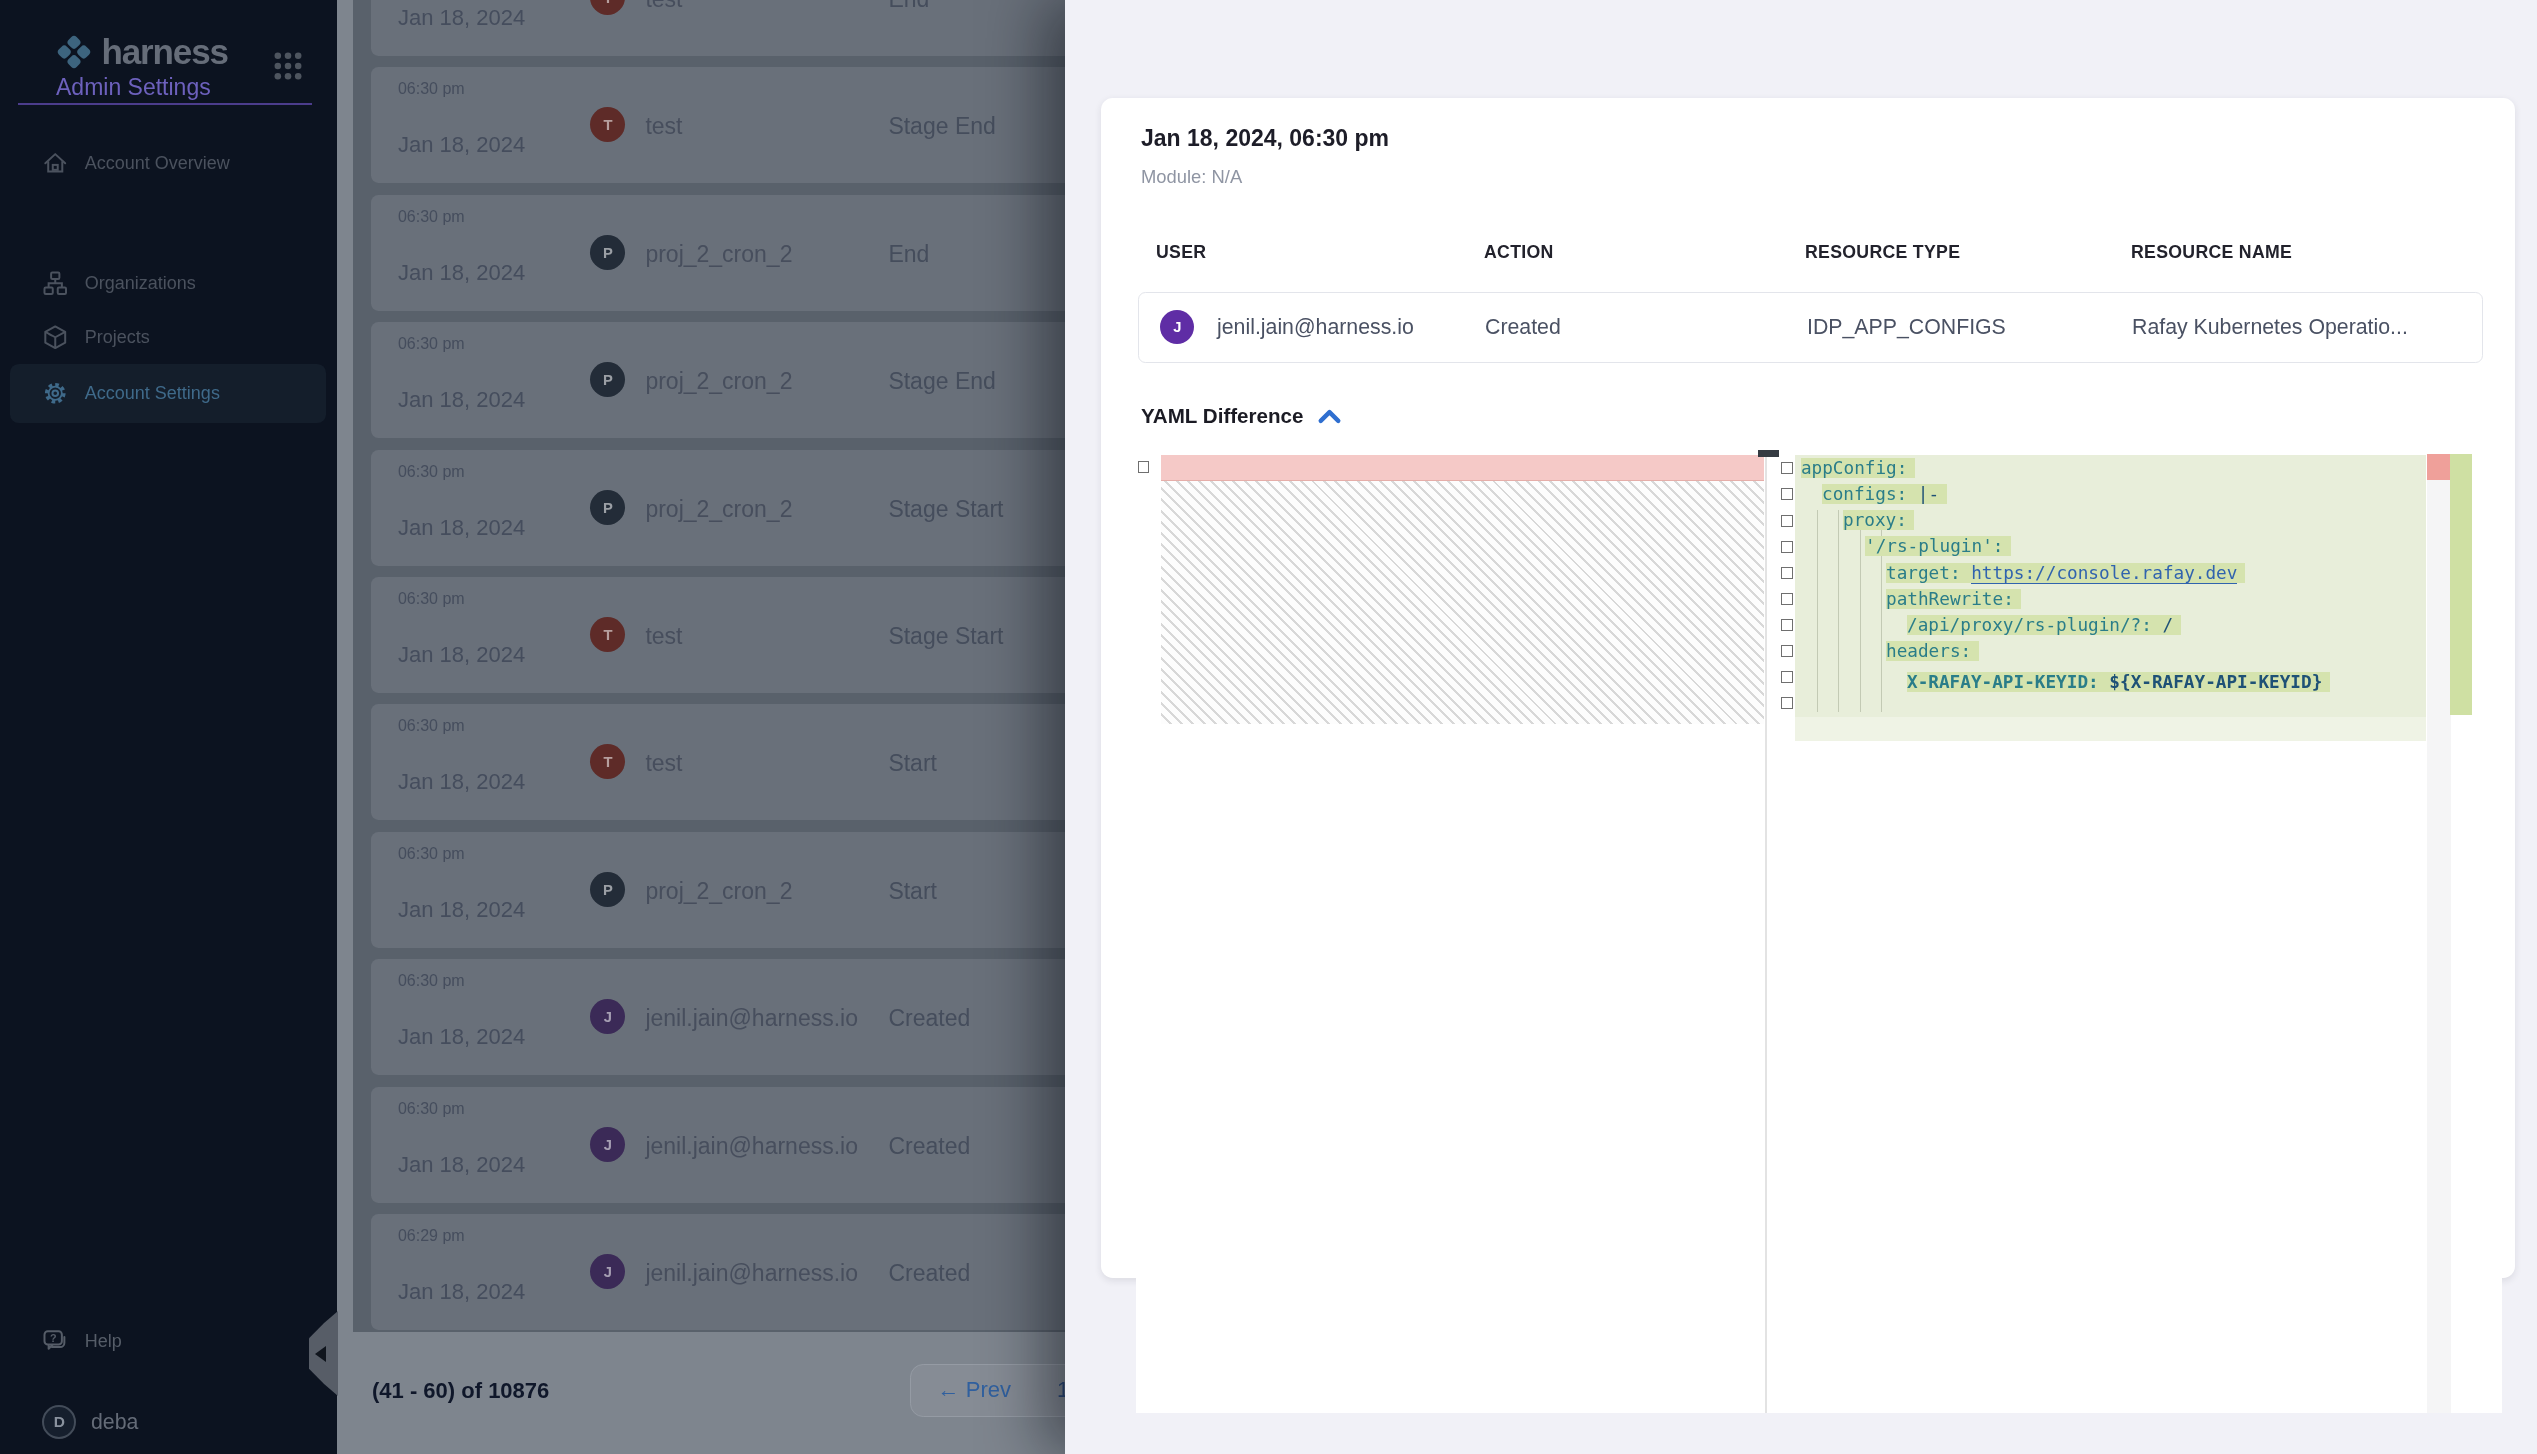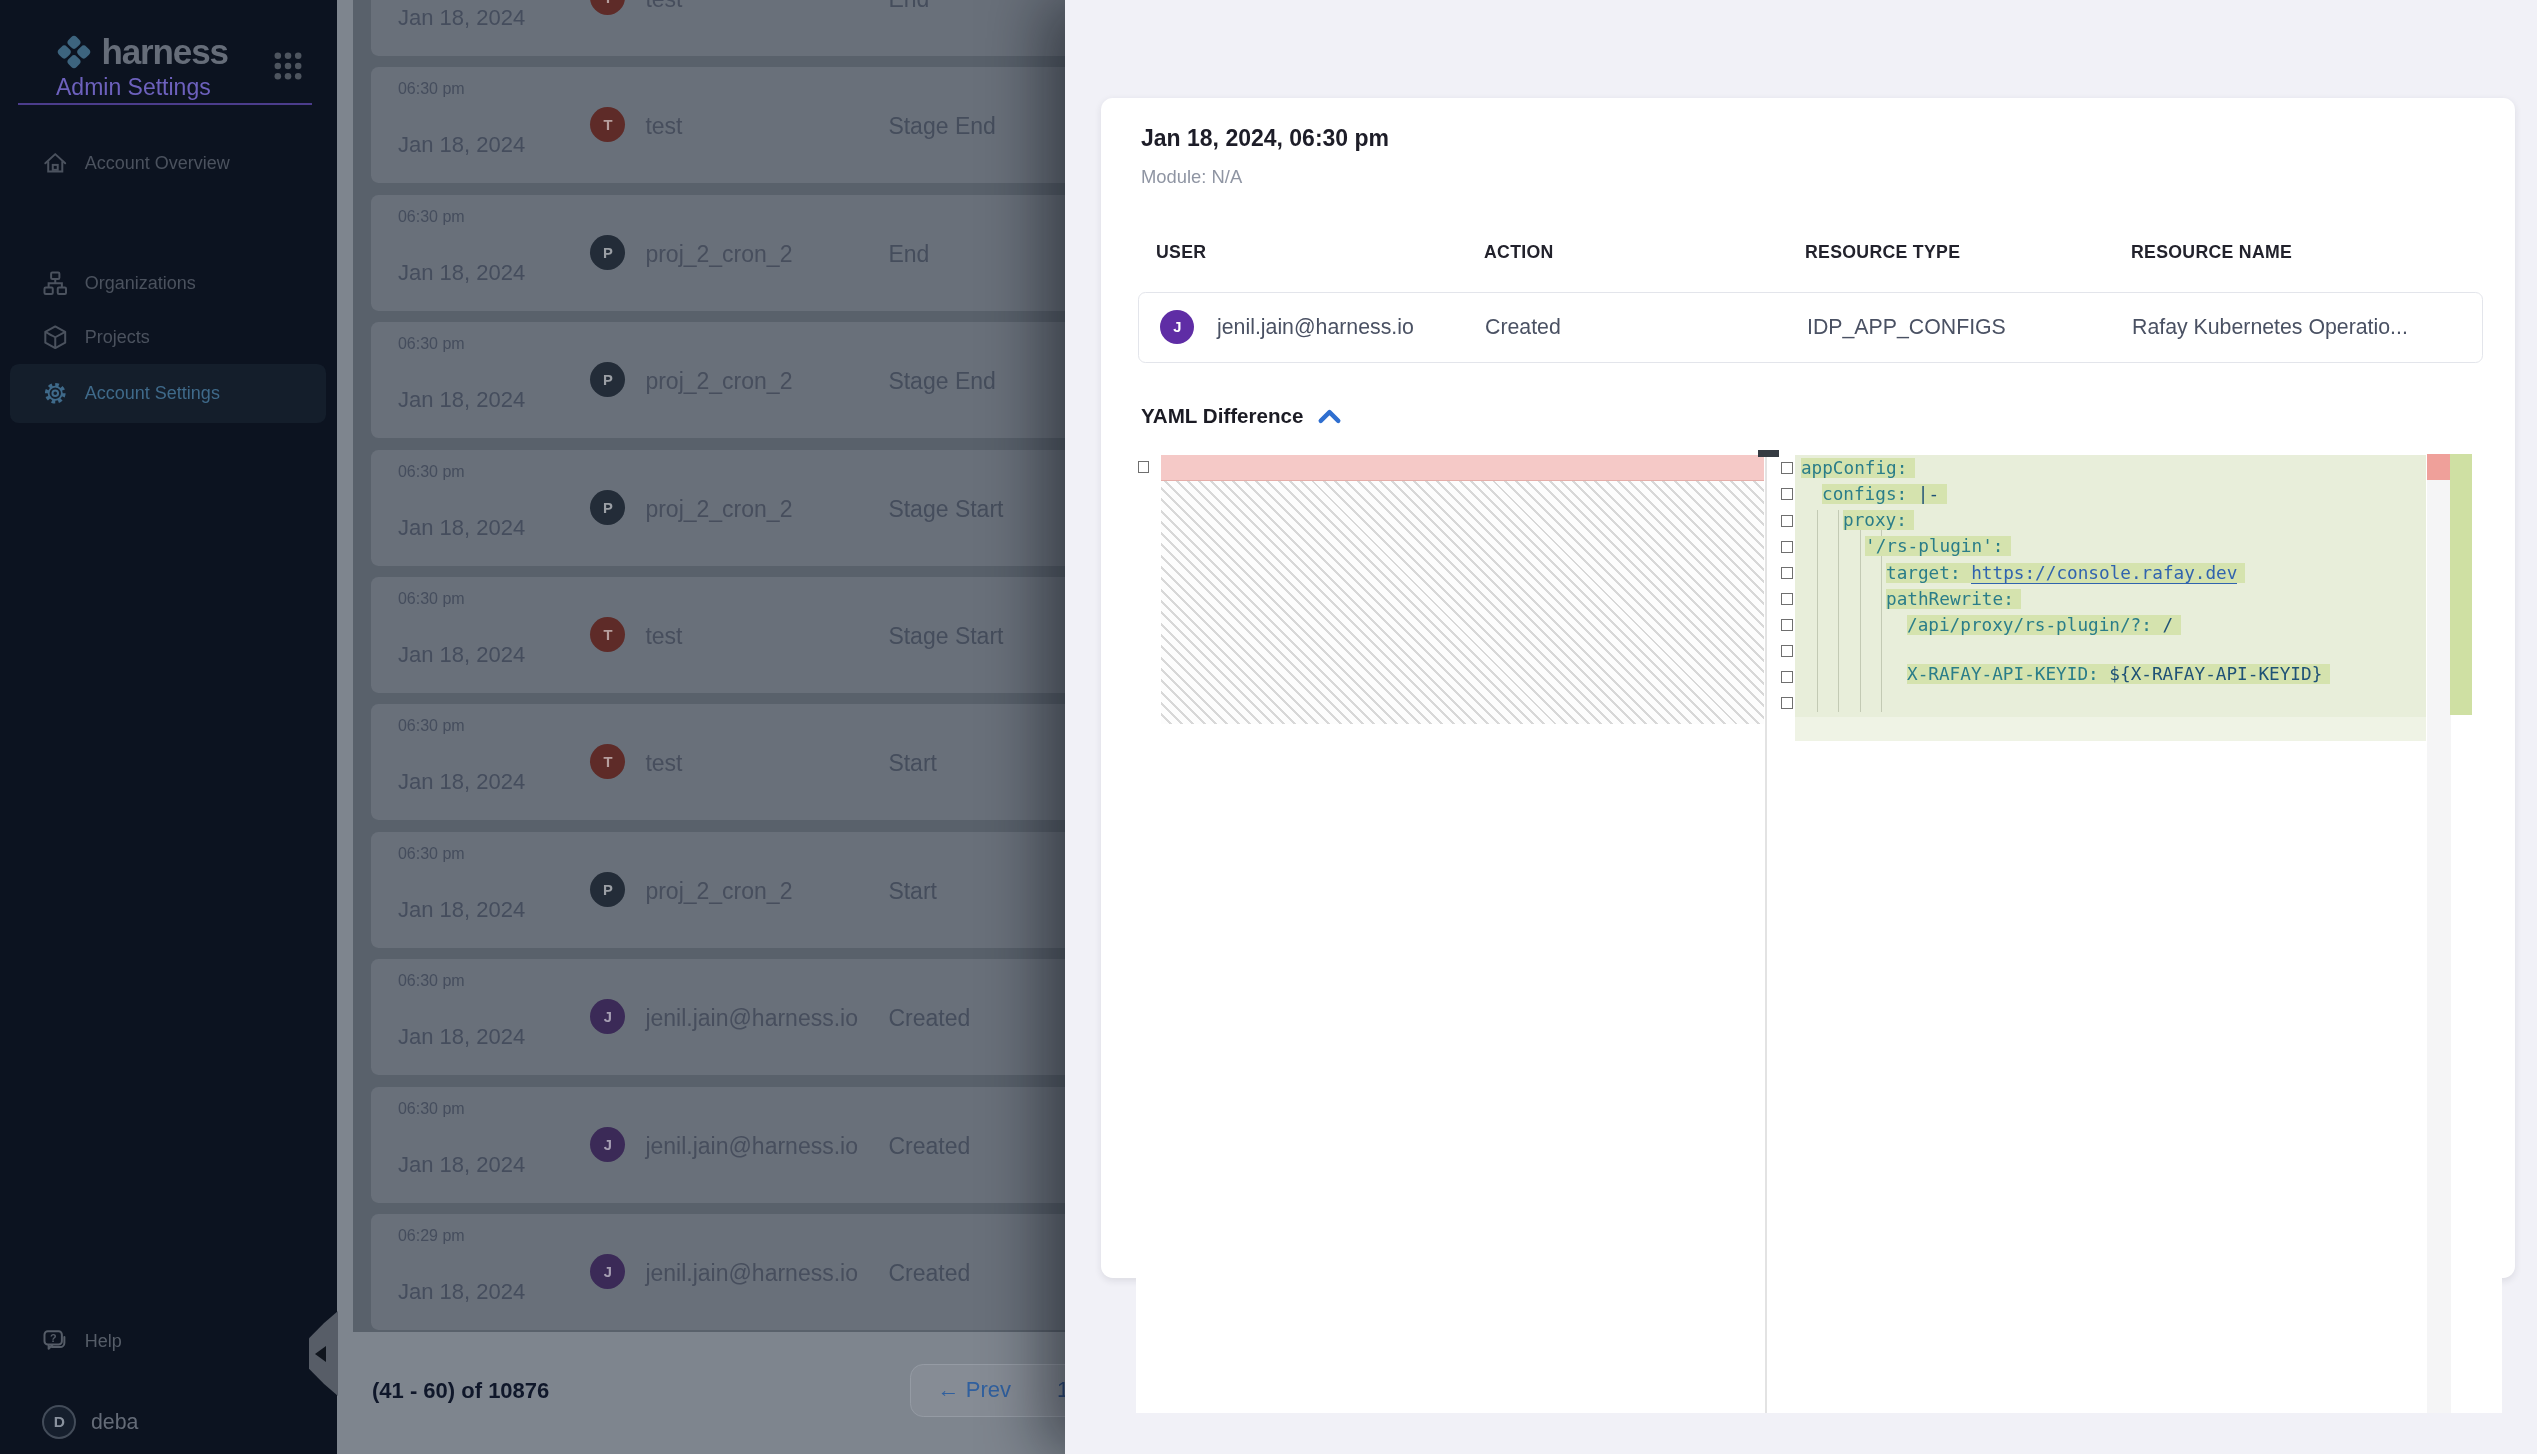--- a/index.html
+++ b/index.html
@@ -319,21 +319,22 @@
           <div class="indent-guide" style="left: 43px;"></div>
           <div class="indent-guide" style="left: 65px;"></div>
           <div class="indent-guide" style="left: 86px;"></div>
           <div class="code-line" style="top: 0px;"><span class="code-text" style="margin-left: 5.9px;"><span class="seg-key">appConfig:</span></span></div>
           <div class="code-line" style="top: 26px;"><span class="code-text" style="margin-left: 27px;"><span class="seg-key">configs: </span><span class="seg-value">|-</span></span></div>
           <div class="code-line" style="top: 52px;"><span class="code-text" style="margin-left: 48px;"><span class="seg-key">proxy:</span></span></div>
           <div class="code-line" style="top: 78px;"><span class="code-text" style="margin-left: 70px;"><span class="seg-key">'/rs-plugin':</span></span></div>
           <div class="code-line" style="top: 105px;"><span class="code-text" style="margin-left: 91px;"><span class="seg-key">target: </span><span class="seg-url">https://console.rafay.dev</span></span></div>
           <div class="code-line" style="top: 131px;"><span class="code-text" style="margin-left: 91px;"><span class="seg-key">pathRewrite:</span></span></div>
           <div class="code-line" style="top: 157px;"><span class="code-text" style="margin-left: 112px;"><span class="seg-key">/api/proxy/rs-plugin/?: </span><span class="seg-value">/</span></span></div>
-          <div class="code-line" style="top: 206px;"><span class="code-text" style="margin-left: 112px;"><span class="seg-key">X-RAFAY-API-KEYID: </span><span class="seg-value">${X-RAFAY-API-KEYID}</span></span></div>
+          <div class="code-line" style="top: 183px;"><span class="code-text" style="margin-left: 91px;"><span class="seg-key">headers:</span></span></div>
+          <div class="code-line" style="top: 214px; font-weight: bold;"><span class="code-text" style="margin-left: 112px;"><span class="seg-key">X-RAFAY-API-KEYID: </span><span class="seg-value">${X-RAFAY-API-KEYID}</span></span></div>
         </div>
       <div id="code-pane-tail"></div>
       <div id="ribbon-red"></div>
       <div id="ribbon-track"></div>
       <div id="ribbon-green"></div>
     </div>
   </div>
 </div>
 
 

